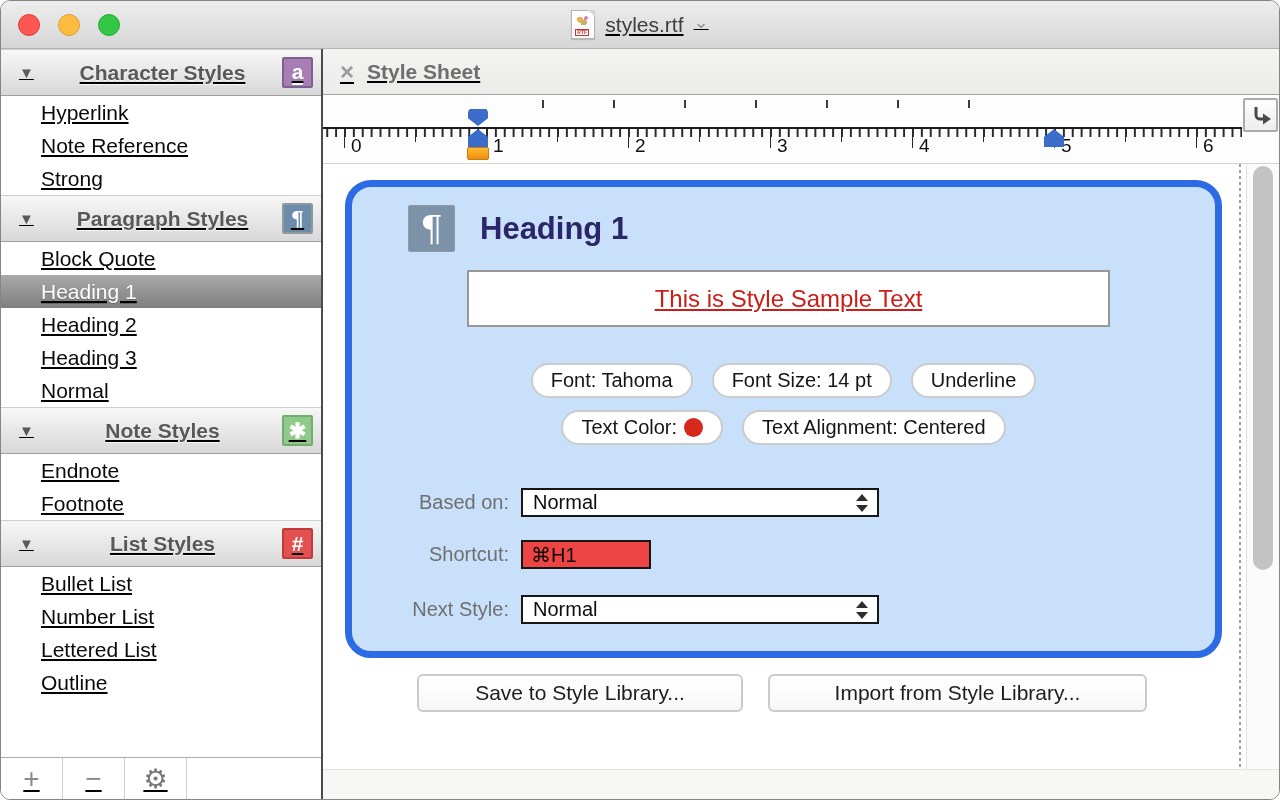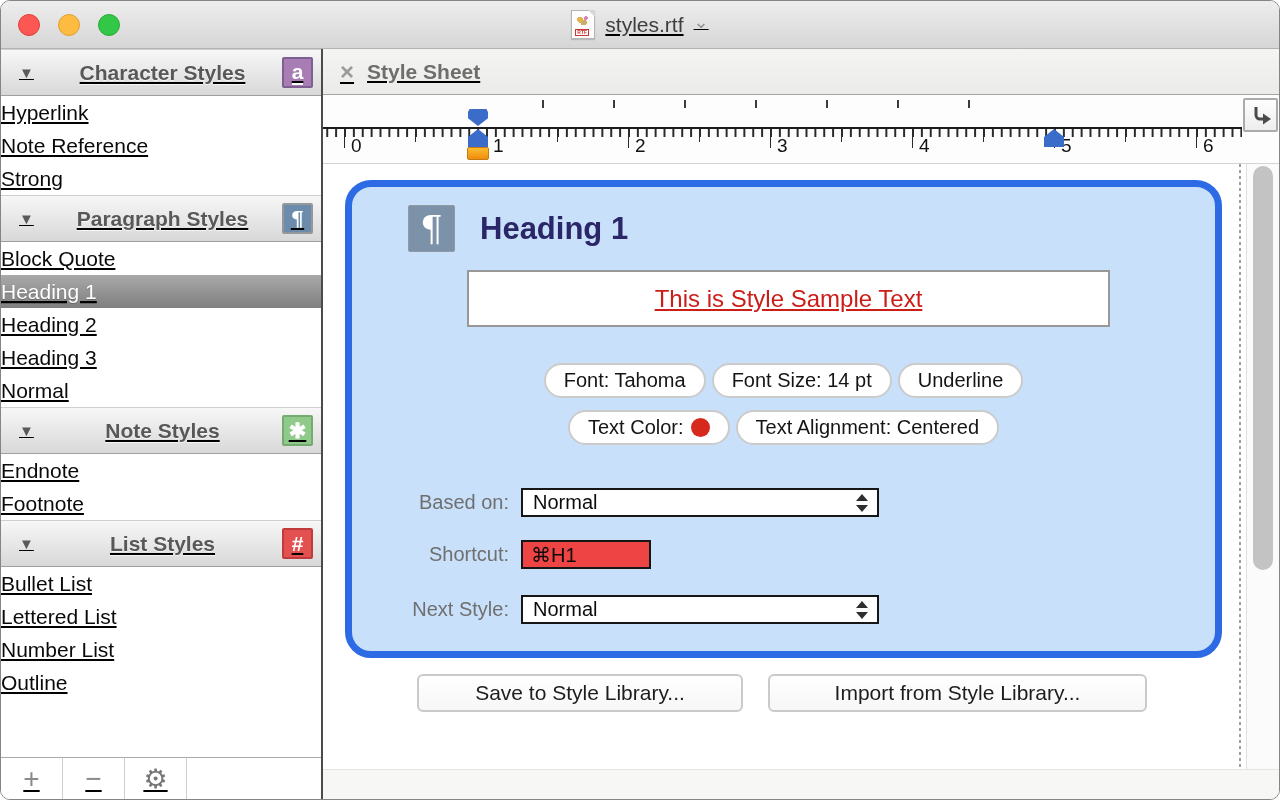--- a/index.html
+++ b/index.html
@@ -47,21 +47,21 @@
   .disclosure{ font-size:15px; color:#5a5a5a; width:24px; }
   .section-title{ flex:1; text-align:center; font-size:21px; font-weight:bold; color:#585858; text-shadow:0 1px 0 rgba(255,255,255,.7); }
   .badge{ width:31px; height:31px; border-radius:2px; display:flex; align-items:center; justify-content:center;
     font-size:21px; font-weight:bold; color:#fff; }
   .badge.purple{ background:#a87db4; border:2px solid #7e5f91; }
   .badge.blue{ background:#6d8cac; border:2px solid #93989c; font-family:"DejaVu Serif", serif; }
   .badge.green{ background:#8fca8b; border:2px solid #74ac70; }
   .badge.red{ background:#e25050; border:2px solid #c03c3c; }
   .badge .underlined{ border-bottom:2px solid #fff; line-height:1; padding-bottom:1px; }
   .style-list{ display:flex; flex-direction:column; }
-  .style-item{ height:33px; flex:0 0 33px; display:flex; align-items:center; font-size:21px; color:#0a0a0a; }
+  .style-item{ height:33px; flex:0 0 33px; display:flex; align-items:center; padding-left:40px; font-size:21px; color:#0a0a0a; }
   .style-item.selected{ background:linear-gradient(#a9a9a9,#7f7f7f); color:#fff; text-shadow:0 1px 1px rgba(0,0,0,.25); }
   .sidebar-spacer{ flex:1; }
   .sidebar-toolbar{ flex:0 0 42px; border-top:1px solid #ababab; display:flex; }
   .tool-btn{ width:62px; border-right:1px solid #cfcfcf; display:flex; align-items:center; justify-content:center;
     font-size:28px; color:#8a8a8a; }
   .tool-btn.gear{ font-size:27px; color:#777; }
   .tool-rest{ flex:1; }
 
   
   .main{ flex:1; display:flex; flex-direction:column; min-width:0; position:relative; }
@@ -106,21 +106,21 @@
   .style-panel{ position:absolute; left:22px; top:16px; width:877px; height:478px;
     border:7px solid #2c6be4; border-radius:26px; background:#c9e0fa; }
   .panel-header{ position:absolute; left:56px; top:18px; display:flex; align-items:center; gap:25px; }
   .panel-badge{ width:47px; height:47px; background:#7c92a9; border:1px solid #8f9aa5; border-radius:2px;
     display:flex; align-items:center; justify-content:center;
     color:#fff; font-size:36px; font-family:"DejaVu Serif", serif; }
   .panel-style-name{ font-size:31px; font-weight:bold; color:#2b2667; }
   .sample-box{ position:absolute; left:115px; top:83px; width:643px; height:57px; background:#fff;
     border:2px solid #989898; display:flex; align-items:center; justify-content:center; }
   .sample-text{ font-size:24px; color:#cb1e18; text-decoration:underline; }
-  .pill-row{ position:absolute; left:0; right:0; display:flex; justify-content:center; gap:6px; }
+  .pill-row{ position:absolute; left:0; right:0; display:flex; justify-content:center; gap:19px; }
   .pill-row.r1{ top:176px; }
   .pill-row.r2{ top:223px; }
   .pill{ height:35px; background:#fff; border:2px solid #cbcbcb; border-radius:18px;
     display:flex; align-items:center; padding:0 18px; font-size:20px; color:#151515; gap:7px; }
   .color-swatch{ width:19px; height:19px; border-radius:50%; background:#d6281c; }
   .field-row{ position:absolute; left:13px; display:flex; align-items:center; }
   .field-row.f1{ top:301px; } .field-row.f2{ top:353px; } .field-row.f3{ top:408px; }
   .field-label{ width:144px; text-align:right; font-size:20px; color:#6f6f6f; margin-right:12px; }
   .select-ctrl{ width:358px; height:29px; background:#fff; border:2px solid #161616; display:flex; align-items:center; }
   .select-value{ padding-left:10px; font-size:20px; color:#0c0c0c; }
@@ -200,22 +200,22 @@
         <div class="style-item">Footnote</div>
       </div>
 
       <div class="section-header">
         <span class="disclosure">▼</span>
         <span class="section-title">List Styles</span>
         <span class="badge red">#</span>
       </div>
       <div class="style-list">
         <div class="style-item">Bullet List</div>
+        <div class="style-item">Number List</div>
         <div class="style-item">Lettered List</div>
-        <div class="style-item">Number List</div>
         <div class="style-item">Outline</div>
       </div>
 
       <div class="sidebar-spacer"></div>
       <div class="sidebar-toolbar">
         <div class="tool-btn">
             <span>+</span>
           </div>
         <div class="tool-btn">
             <span>−</span>

